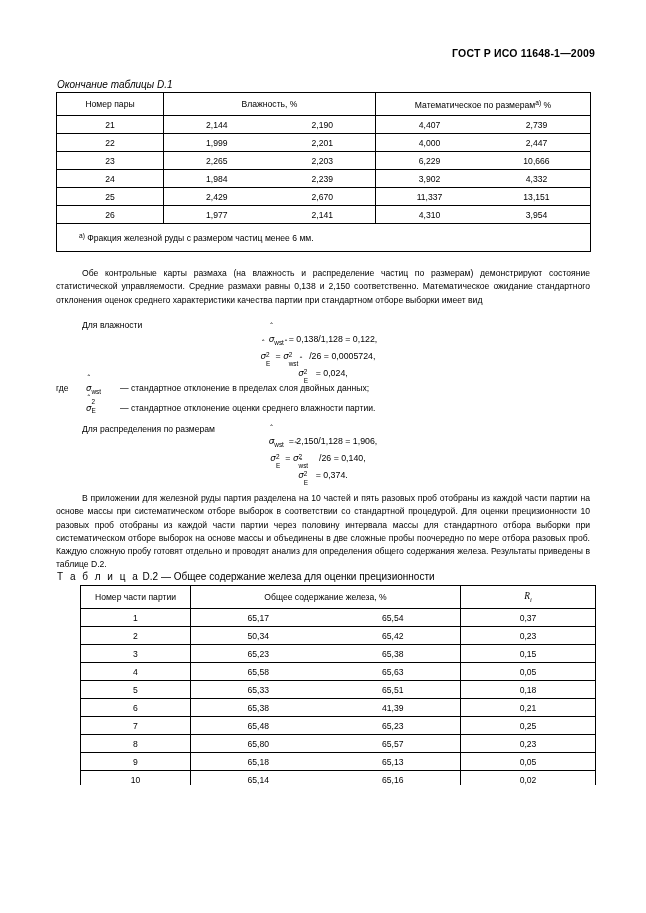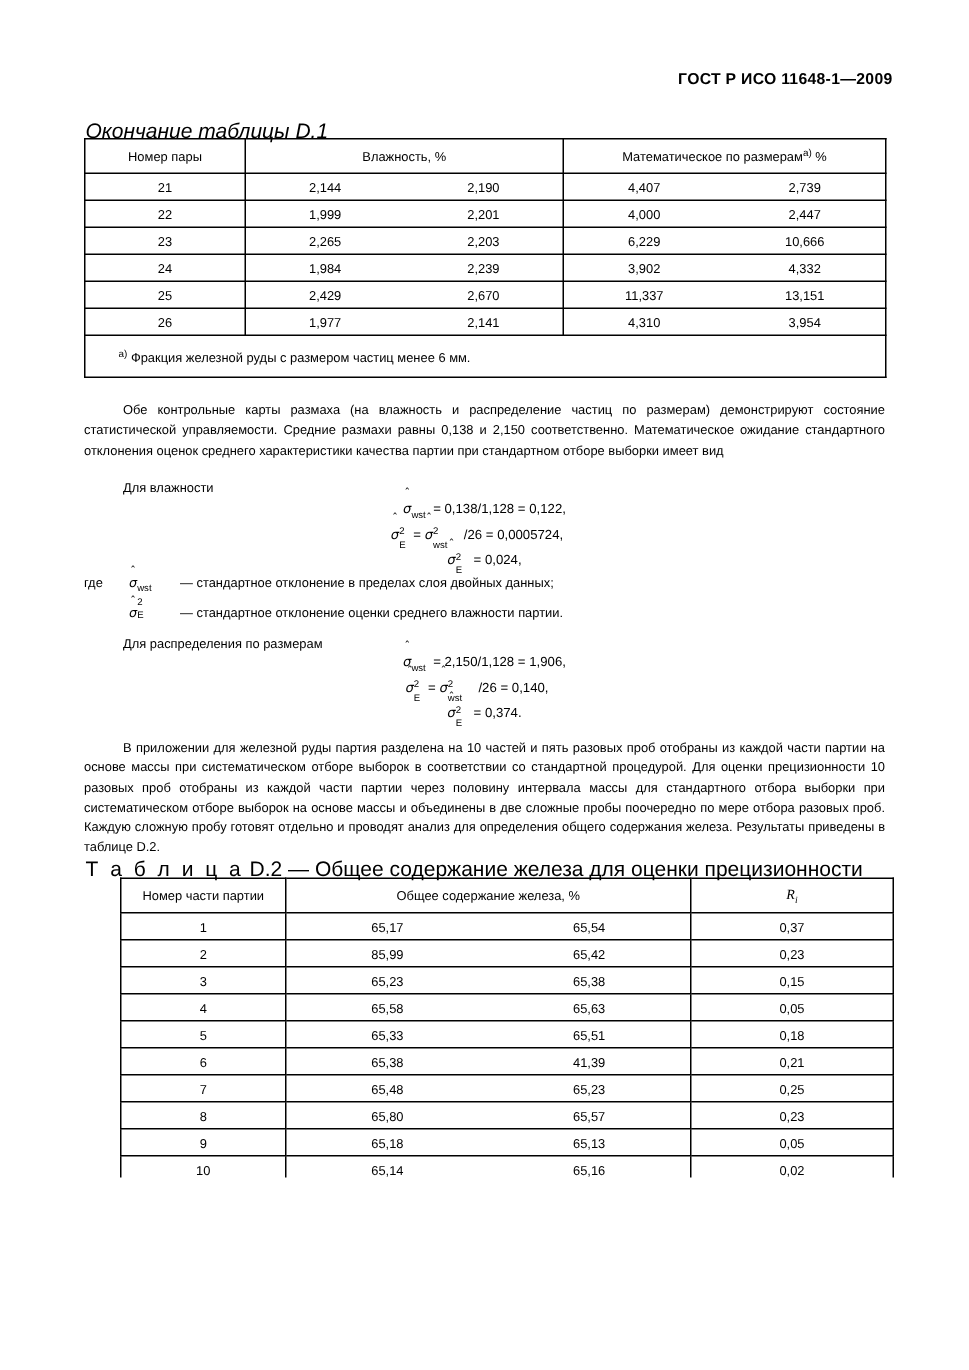--- a/index.html
+++ b/index.html
@@ -30,21 +30,21 @@
     top: 47px;
     font-size: 10.5px;
     font-weight: bold;
     letter-spacing: 0.2px;
     white-space: nowrap;
   }
 
   
   .tbl-caption {
     position: absolute;
-    font-size: 14px;
+    font-size: 10px;
     white-space: nowrap;
   }
   .cap-d1 {
     left: 57px;
     top: 79px;
     font-style: italic;
   }
   .cap-d2 {
     left: 57px;
     top: 571px;
@@ -451,21 +451,21 @@
               <span>65,17</span>
               <span>65,54</span>
             </div>
           </td>
         <td>0,37</td>
       </tr>
       <tr>
         <td>2</td>
         <td>
             <div class="split">
-              <span>85,99</span>
+              <span>50,34</span>
               <span>65,42</span>
             </div>
           </td>
         <td>0,23</td>
       </tr>
       <tr>
         <td>3</td>
         <td>
             <div class="split">
               <span>65,23</span>

